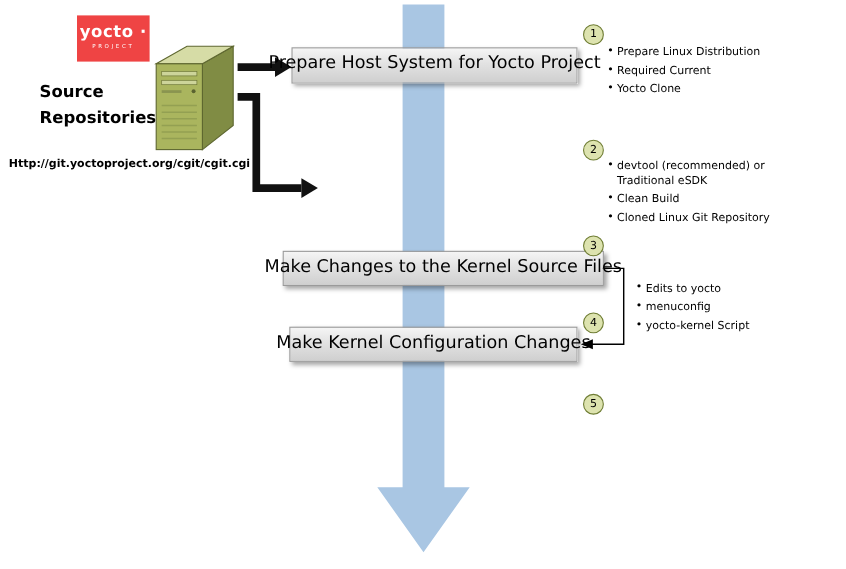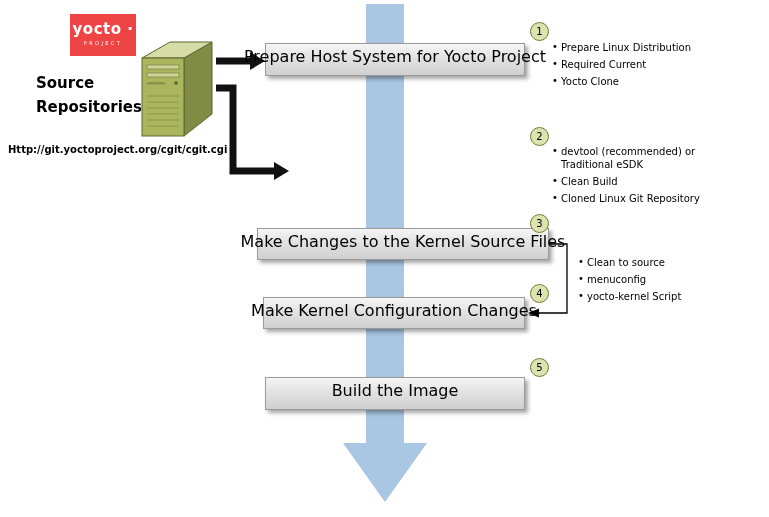--- a/index.html
+++ b/index.html
@@ -100,44 +100,41 @@
 
 
   <div class="step-box nowrap" style="left:233px;top:228px;width:292px;height:32px;margin-left:24px;">
     <span>Make Changes to the Kernel Source Files</span>
   </div>
 
   <div class="step-box nowrap" style="left:263px;top:297px;width:262px;height:32px;">
     <span>Make Kernel Configuration Changes</span>
   </div>
 
-  <div class="step-box nowrap" style="left:265px;top:377px;width:260px;height:33px;">
-    <span>Build the Image</span>
-  </div>
 
   <div class="badge" style="left:530px;top:22px;">1</div>
   <div class="badge" style="left:530px;top:127px;">2</div>
   <div class="badge" style="left:530px;top:214px;">3</div>
   <div class="badge" style="left:530px;top:284px;">4</div>
   <div class="badge" style="left:530px;top:358px;">5</div>
 
   <ul class="notes" style="left:550px;top:41px;width:180px;">
     <li>Prepare Linux Distribution</li>
     <li>Required Current</li>
     <li>Yocto Clone</li>
   </ul>
 
   <ul class="notes" style="left:550px;top:145px;width:178px;">
     <li>devtool (recommended) or Traditional eSDK</li>
     <li>Clean Build</li>
     <li>Cloned Linux Git Repository</li>
   </ul>
 
   <ul class="notes" style="left:576px;top:256px;width:150px;">
-    <li>Clean to source</li>
+    <li>Edits to yocto</li>
     <li>menuconfig</li>
     <li>yocto-kernel Script</li>
   </ul>
 
   <ul class="notes" style="left:550px;top:376px;width:180px;">
   </ul>
 
 </div>
 
 </body></html>

